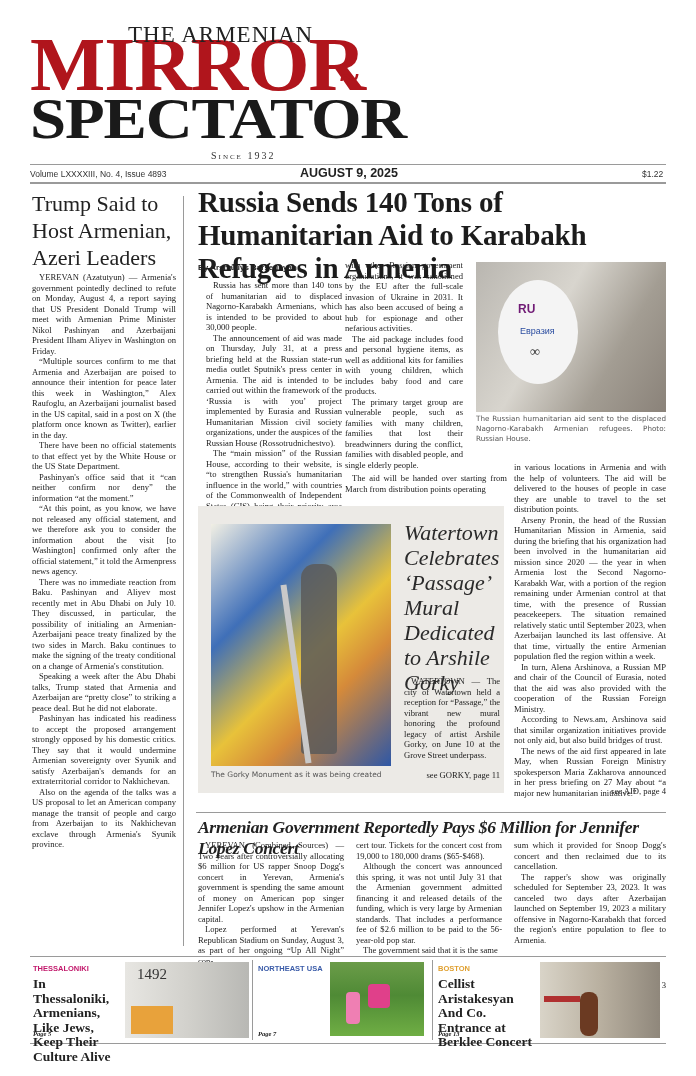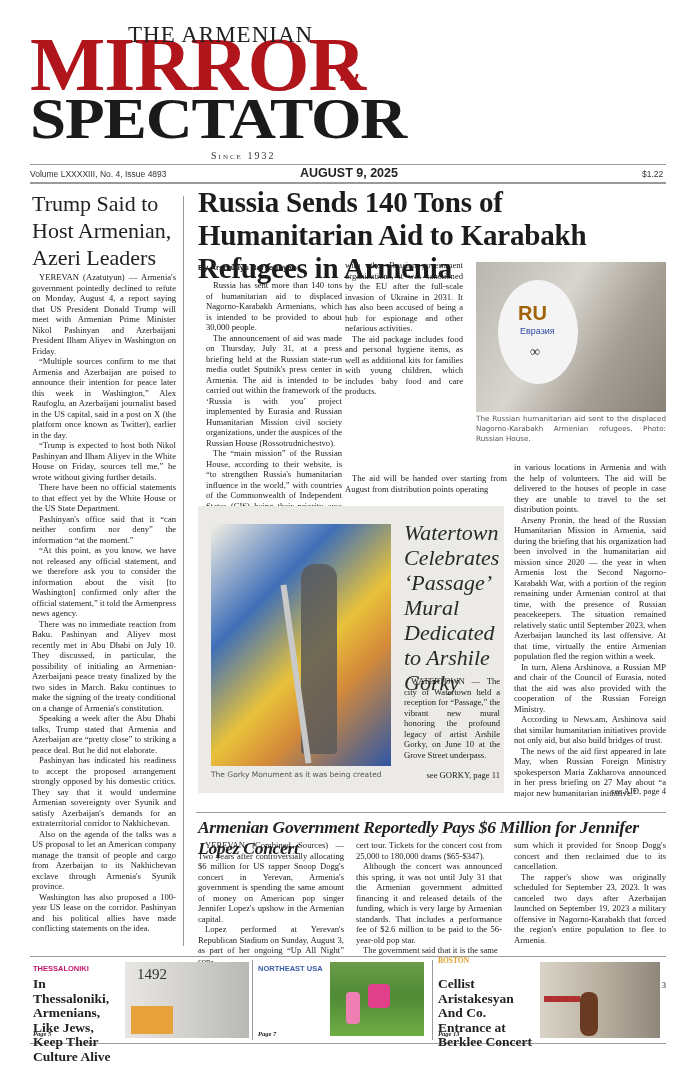--- a/index.html
+++ b/index.html
@@ -56,62 +56,61 @@
 <div class="abs rule" style="left:30px;top:164px;width:636px;"></div>
 <div class="abs infobar-vol">Volume LXXXXIII, No. 4, Issue 4893</div>
 <div class="abs infobar-date">AUGUST 9, 2025</div>
 <div class="abs infobar-price">$1.22</div>
 <div class="abs rule" style="left:30px;top:182px;width:636px;height:2px;"></div>
 
 <div class="abs left-head">Trump Said to Host Armenian, Azeri Leaders</div>
 <div class="abs bodytext" style="left:32px;top:272px;width:144px;">
   <p>YEREVAN (Azatutyun) — Armenia's government pointedly declined to refute on Monday, August 4, a report saying that US President Donald Trump will meet with Armenian Prime Minister Nikol Pashinyan and Azerbaijani President Ilham Aliyev in Washington on Friday.</p>
   <p>“Multiple sources confirm to me that Armenia and Azerbaijan are poised to announce their intention for peace later this week in Washington,” Alex Raufoglu, an Azerbaijani journalist based in the US capital, said in a post on X (the platform once known as Twitter), earlier in the day.</p>
-  <p>“Trump is expected to host both Nikol Pashinyan and Ilham Aliyev in the White House on Friday, sources tell me,” he wrote without giving further details.</p>
   <p>There have been no official statements to that effect yet by the White House or the US State Department.</p>
   <p>Pashinyan's office said that it “can neither confirm nor deny” the information “at the moment.”</p>
   <p>“At this point, as you know, we have not released any official statement, and we therefore ask you to consider the information about the visit [to Washington] confirmed only after the official statement,” it told the Armenpress news agency.</p>
   <p>There was no immediate reaction from Baku. Pashinyan and Aliyev most recently met in Abu Dhabi on July 10. They discussed, in particular, the possibility of initialing an Armenian-Azerbaijani peace treaty finalized by the two sides in March. Baku continues to make the signing of the treaty conditional on a change of Armenia's constitution.</p>
   <p>Speaking a week after the Abu Dhabi talks, Trump stated that Armenia and Azerbaijan are “pretty close” to striking a peace deal. But he did not elaborate.</p>
   <p>Pashinyan has indicated his readiness to accept the proposed arrangement strongly opposed by his domestic critics. They say that it would undermine Armenian sovereignty over Syunik and satisfy Azerbaijan's demands for an extraterritorial corridor to Nakhichevan.</p>
   <p>Also on the agenda of the talks was a US proposal to let an American company manage the transit of people and cargo from Azerbaijan to its Nakhichevan exclave through Armenia's Syunik province.</p>
-  <p>Washington has also proposed a 100-year US lease on the corridor. Pashinyan and his political allies have made conflicting statements on the idea.</p>
 </div>
 <div class="abs vline" style="left:183px;top:196px;height:750px;"></div>
 
 <div class="abs main-head">Russia Sends 140 Tons of Humanitarian Aid to Karabakh Refugees in Armenia</div>
 <div class="abs byline">By Arshaluys Barseghyan</div>
 
 <div class="abs bodytext" style="left:206px;top:280px;width:136px;">
   <p>Russia has sent more than 140 tons of humanitarian aid to displaced Nagorno-Karabakh Armenians, which is intended to be provided to about 30,000 people.</p>
   <p>The announcement of aid was made on Thursday, July 31, at a press briefing held at the Russian state-run media outlet Sputnik's press center in Armenia. The aid is intended to be carried out within the framework of the ‘Russia is with you’ project implemented by Eurasia and Russian Humanitarian Mission civil society organizations, under the auspices of the Russian House (Rossotrudnichestvo).</p>
   <p>The “main mission” of the Russian House, according to their website, is “to strengthen Russia's humanitarian influence in the world,” with countries of the Commonwealth of Independent States (CIS) being their priority area for their activities. As</p>
 </div>
 <div class="abs bodytext" style="left:345px;top:260px;width:118px;">
   <p style="text-indent:0">with other Russian government organizations, it was sanctioned by the EU after the full-scale invasion of Ukraine in 2031. It has also been accused of being a hub for espionage and other nefarious activities.</p>
   <p>The aid package includes food and personal hygiene items, as well as additional kits for families with young children, which includes baby food and care products.</p>
+  <p>The primary target group are vulnerable people, such as families with many children, families that lost their breadwinners during the conflict, families with disabled people, and single elderly people.</p>
 </div>
 <div class="abs bodytext" style="left:345px;top:473px;width:162px;">
-  <p>The aid will be handed over starting from August from distribution points operating</p>
+  <p>The aid will be handed over starting from March from distribution points operating</p>
 </div>
 
 <div class="abs photo" style="left:476px;top:262px;width:190px;height:150px;background:linear-gradient(120deg,#b9b6b0 0%,#d8d5ce 40%,#a39d93 70%,#8a8279 100%);">
   <div style="position:absolute;left:22px;top:18px;width:80px;height:104px;border-radius:50%;background:#f4f4f4;">
-    <div style="position:absolute;left:20px;top:22px;font-family:'Liberation Sans',sans-serif;font-weight:bold;font-size:20px;color:#a16207;">RU</div>
+    <div style="position:absolute;left:20px;top:22px;font-family:'Liberation Sans',sans-serif;font-weight:bold;font-size:12px;color:#701a75;">RU</div>
     <div style="position:absolute;left:22px;top:46px;font-family:'Liberation Sans',sans-serif;font-size:9px;color:#2b4da0;">Евразия</div>
     <div style="position:absolute;left:32px;top:64px;font-size:14px;color:#333;">∞</div>
   </div>
 </div>
 <div class="abs caption-sans" style="left:476px;top:414px;width:190px;">The Russian humanitarian aid sent to the displaced Nagorno-Karabakh Armenian refugees. Photo: Russian House.</div>
 
 <div class="abs bodytext" style="left:514px;top:462px;width:152px;">
   <p style="text-indent:0">in various locations in Armenia and with the help of volunteers. The aid will be delivered to the houses of people in case they are unable to travel to the set distribution points.</p>
   <p>Arseny Pronin, the head of the Russian Humanitarian Mission in Armenia, said during the briefing that his organization had been involved in the humanitarian aid mission since 2020 — the year in when Armenia lost the Second Nagorno-Karabakh War, with a portion of the region remaining under Armenian control at that time, with the presence of Russian peacekeepers. The situation remained relatively static until September 2023, when Azerbaijan launched its last offensive. At that time, virtually the entire Armenian population fled the region within a week.</p>
   <p>In turn, Alena Arshinova, a Russian MP and chair of the Council of Eurasia, noted that the aid was also provided with the cooperation of the Russian Foreign Ministry.</p>
-  <p>According to News.am, Arshinova said that similar humanitarian initiatives provide not only aid, but also build bridges of trust.</p>
+  <p>According to News.am, Arshinova said that similar organization initiatives provide not only aid, but also build bridges of trust.</p>
   <p>The news of the aid first appeared in late May, when Russian Foreign Ministry spokesperson Maria Zakharova announced in her press briefing on 27 May about “a major new humanitarian initiative.”</p>
 </div>
 <div class="abs seeref" style="left:514px;top:786px;width:152px;">see AID, page 4</div>
 
 <div class="abs feature"></div>
 <div class="abs photo" style="left:211px;top:524px;width:180px;height:242px;background:linear-gradient(135deg,#f1efe4 0%,#3f6fb8 30%,#e8c23a 55%,#d58a3a 70%,#2e57a6 100%);">
   <div style="position:absolute;left:90px;top:40px;width:36px;height:190px;background:#5a5a5a;border-radius:14px 14px 4px 4px;opacity:0.85;"></div>
   <div style="position:absolute;left:82px;top:60px;width:6px;height:180px;background:#c9c9c9;transform:rotate(-8deg);"></div>
 </div>
 <div class="abs caption-sans" style="left:211px;top:770px;width:185px;font-size:7.5px;">The Gorky Monument as it was being created</div>
@@ -121,21 +120,21 @@
 </div>
 <div class="abs seeref" style="left:404px;top:770px;width:96px;">see GORKY, page 11</div>
 
 <div class="abs rule" style="left:196px;top:812px;width:470px;"></div>
 <div class="abs jlo-head">Armenian Government Reportedly Pays $6 Million for Jennifer Lopez Concert</div>
 <div class="abs bodytext" style="left:198px;top:840px;width:146px;">
   <p>YEREVAN (Combined Sources) — Two years after controversially allocating $6 million for US rapper Snoop Dogg's concert in Yerevan, Armenia's government is spending the same amount of money on American pop singer Jennifer Lopez's upshow in the Armenian capital.</p>
   <p>Lopez performed at Yerevan's Republican Stadium on Sunday, August 3, as part of her ongoing “Up All Night” con-</p>
 </div>
 <div class="abs bodytext" style="left:356px;top:840px;width:146px;">
-  <p style="text-indent:0">cert tour. Tickets for the concert cost from 25,000 to 180,000 drams ($65-$347).</p>
+  <p style="text-indent:0">cert tour. Tickets for the concert cost from 19,000 to 180,000 drams ($65-$468).</p>
   <p>Although the concert was announced this spring, it was not until July 31 that the Armenian government admitted financing it and released details of the funding, which is very large by Armenian standards. That includes a performance fee of $2.6 million to be paid to the 56-year-old pop star.</p>
   <p>The government said that it is the same</p>
 </div>
 <div class="abs bodytext" style="left:514px;top:840px;width:152px;">
   <p style="text-indent:0">sum which it provided for Snoop Dogg's concert and then reclaimed due to its cancellation.</p>
   <p>The rapper's show was originally scheduled for September 23, 2023. It was canceled two days after Azerbaijan launched on September 19, 2023 a military offensive in Nagorno-Karabakh that forced the region's entire population to flee to Armenia.</p>
 </div>
 <div class="abs seeref" style="left:514px;top:980px;width:152px;">see LOPEZ, page 3</div>
 
 <div class="abs rule" style="left:30px;top:956px;width:636px;"></div>
@@ -156,20 +155,20 @@
   <div class="abs kicker" style="left:2px;top:8px;color:#3a5ba8;">NORTHEAST USA</div>
   <div class="abs teaser-page" style="left:2px;top:74px;">Page 7</div>
   <div class="abs photo" style="left:74px;top:6px;width:94px;height:74px;background:linear-gradient(180deg,#6b9c49 0%,#4f8a35 45%,#6fae44 100%);">
     <div style="position:absolute;left:38px;top:22px;width:22px;height:24px;background:#e0408a;border-radius:4px;"></div>
     <div style="position:absolute;left:16px;top:30px;width:14px;height:32px;background:#ef7fb3;border-radius:4px;"></div>
   </div>
 </div>
 <div class="abs vline" style="left:432px;top:960px;height:80px;"></div>
 
 <div class="abs" style="left:436px;top:956px;width:230px;height:87px;">
-  <div class="abs kicker" style="left:2px;top:0;color:#e0a030;font-family:Liberation Serif, serif;">BOSTON</div>
+  <div class="abs kicker" style="left:2px;top:8px;color:#e0a030;">BOSTON</div>
   <div class="abs teaser-head" style="left:2px;top:21px;width:102px;">Cellist Aristakesyan And Co. Entrance at Berklee Concert</div>
   <div class="abs teaser-page" style="left:2px;top:74px;">Page 13</div>
   <div class="abs photo" style="left:104px;top:6px;width:120px;height:76px;background:linear-gradient(90deg,#d9d4c8 0%,#b9b0a0 50%,#8f877b 100%);">
     <div style="position:absolute;left:40px;top:30px;width:18px;height:44px;background:#6b3a22;border-radius:8px;"></div>
     <div style="position:absolute;left:4px;top:34px;width:36px;height:6px;background:#b03030;"></div>
   </div>
 </div>
 
 </body></html>

